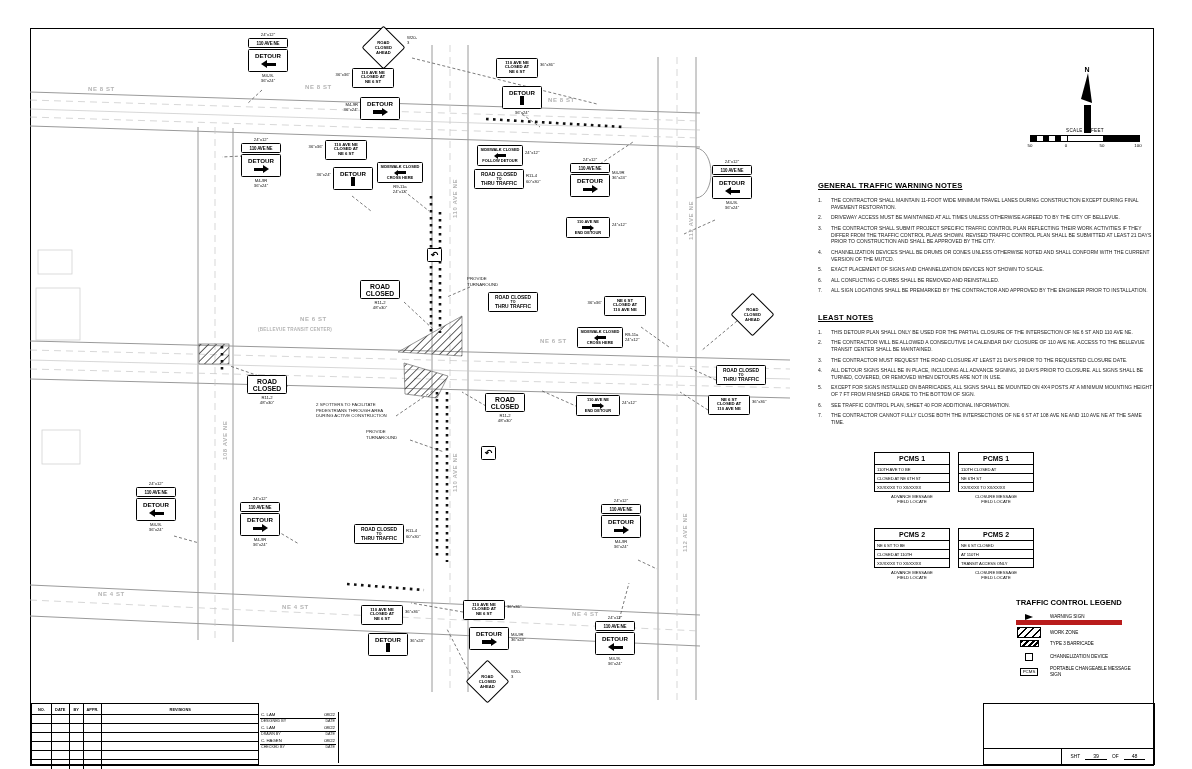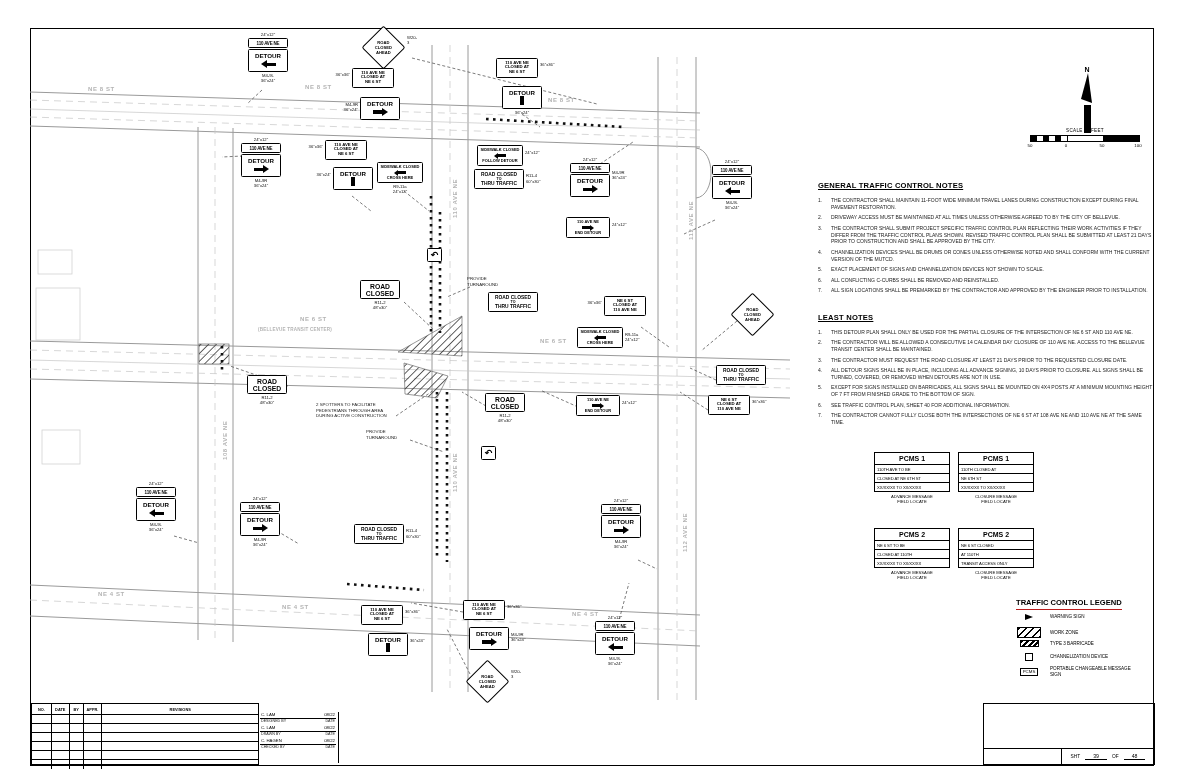--- a/index.html
+++ b/index.html
@@ -51,21 +51,21 @@
   .note-item{display:grid;grid-template-columns:11px 1fr;gap:2px;font-size:5px;line-height:1.38;margin-bottom:3.5px;color:#222}
   .note-item .num{text-align:left}
   
   .pcms{position:absolute;width:76px}
   .pcms .pbox{border:1px solid #000}
   .pcms .pt{font-size:7px;font-weight:bold;text-align:center;padding:2px 0;border-bottom:1px solid #000}
   .pcms .pr{font-size:4.2px;padding:1.5px 2px;border-bottom:1px solid #000;letter-spacing:-.1px}
   .pcms .pr:last-child{border-bottom:none}
   .pcms .pcap{font-size:4.2px;text-align:center;margin-top:2px;line-height:1.3;white-space:pre-line}
   
-  #legend-title{position:absolute;font-size:7.6px;font-weight:bold;border-bottom:1px solid #b91c1c;padding-bottom:2px}
+  #legend-title{position:absolute;font-size:7.6px;font-weight:bold;border-bottom:5px solid #b91c1c;padding-bottom:13px}
   .lg-row{position:absolute;display:flex;align-items:center;gap:8px}
   .lg-ic{width:26px;display:flex;justify-content:center}
   .lg-lab{font-size:4.6px;white-space:pre-line;line-height:1.25}
   .li-warning{width:0;height:0;border-top:3.6px solid transparent;border-bottom:3.6px solid transparent;border-left:8px solid #000}
   .li-workzone{width:22px;height:9px;border:1px solid #000;background:repeating-linear-gradient(135deg,#000 0 1.6px,transparent 1.6px 5.2px)}
   .li-barricade{width:17px;height:5px;border:.8px solid #000;background:repeating-linear-gradient(135deg,#000 0 2px,transparent 2px 4px)}
   .li-channel{width:5.5px;height:5.5px;border:1.1px solid #000;background:#fff}
   .li-pcms{font-size:4.4px;border:.8px solid #000;padding:.5px 1.5px;font-weight:normal}
   
   #north{position:absolute;left:1072px;top:66px;width:30px;text-align:center}
@@ -598,21 +598,21 @@
       <div style="width:36px;background:#000"></div>
     </div>
     <div class="sticks" id="sticks">
         <span style="left: 0px;">50</span>
         <span style="left: 36px;">0</span>
         <span style="left: 72px;">50</span>
         <span style="left: 108px;">100</span>
       </div>
   </div>
 
-  <div class="notes-title" style="left:818px;top:181px">GENERAL TRAFFIC CONTROL NOTES</div>
+  <div class="notes-title" style="left:818px;top:181px">GENERAL TRAFFIC WARNING NOTES</div>
   <div class="notes-list" id="general-notes" style="left:818px;top:197px">
       <div class="note-item">
         <span class="num">1.</span>
         <span class="txt">THE CONTRACTOR SHALL MAINTAIN 11-FOOT WIDE MINIMUM TRAVEL LANES DURING CONSTRUCTION EXCEPT DURING FINAL PAVEMENT RESTORATION.</span>
       </div>
       <div class="note-item">
         <span class="num">2.</span>
         <span class="txt">DRIVEWAY ACCESS MUST BE MAINTAINED AT ALL TIMES UNLESS OTHERWISE AGREED TO BY THE CITY OF BELLEVUE.</span>
       </div>
       <div class="note-item">

